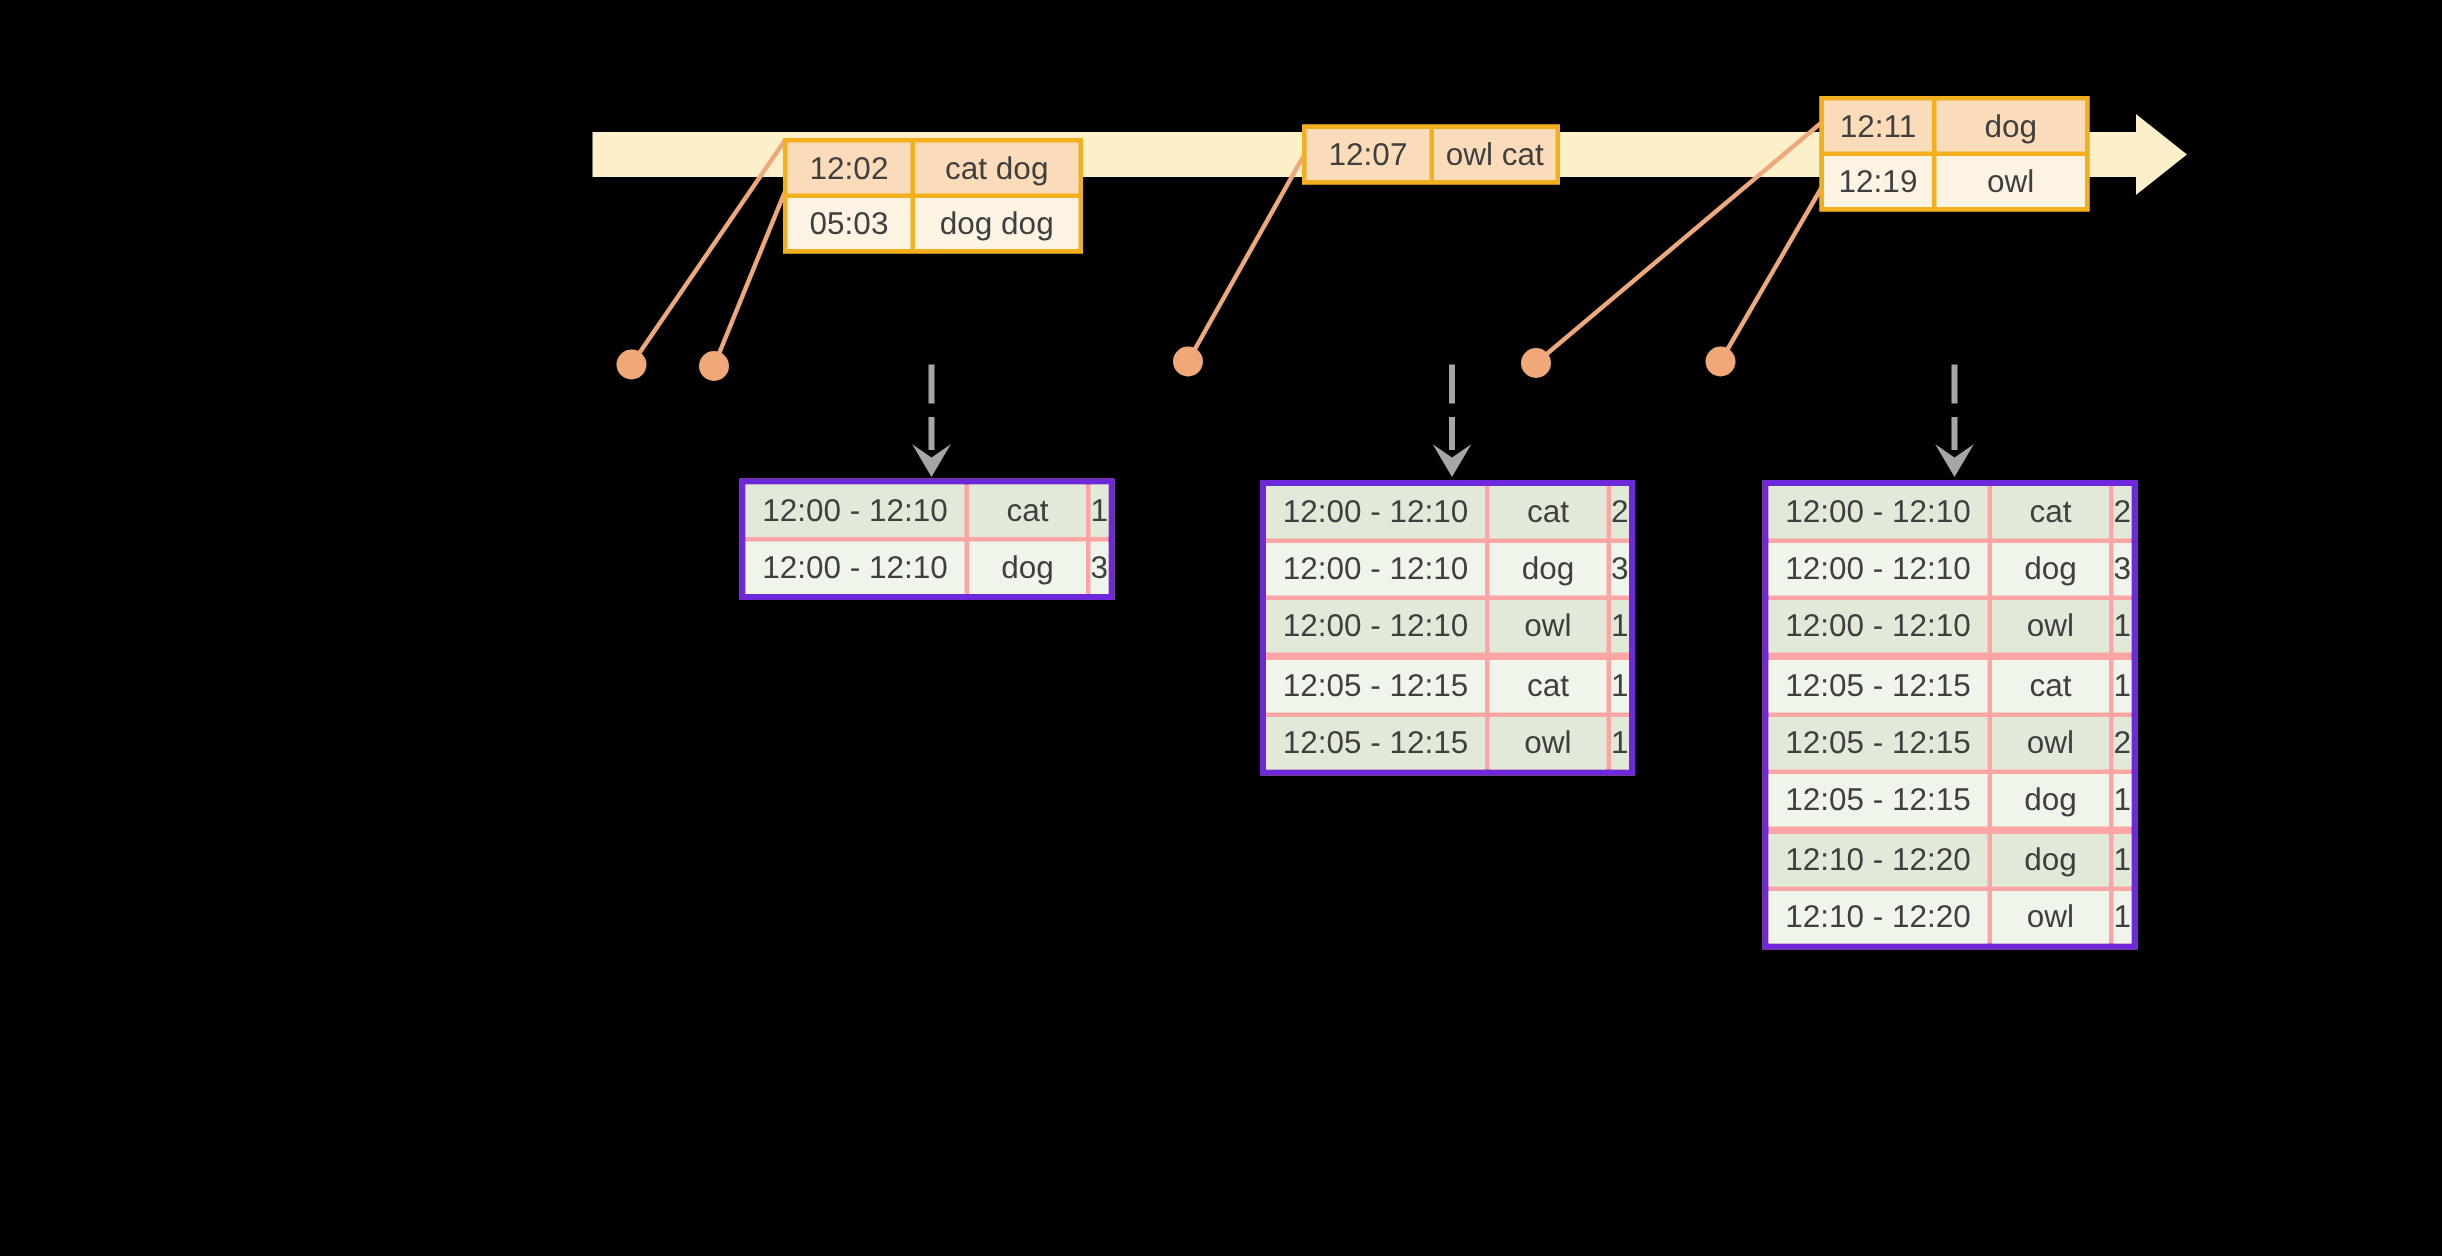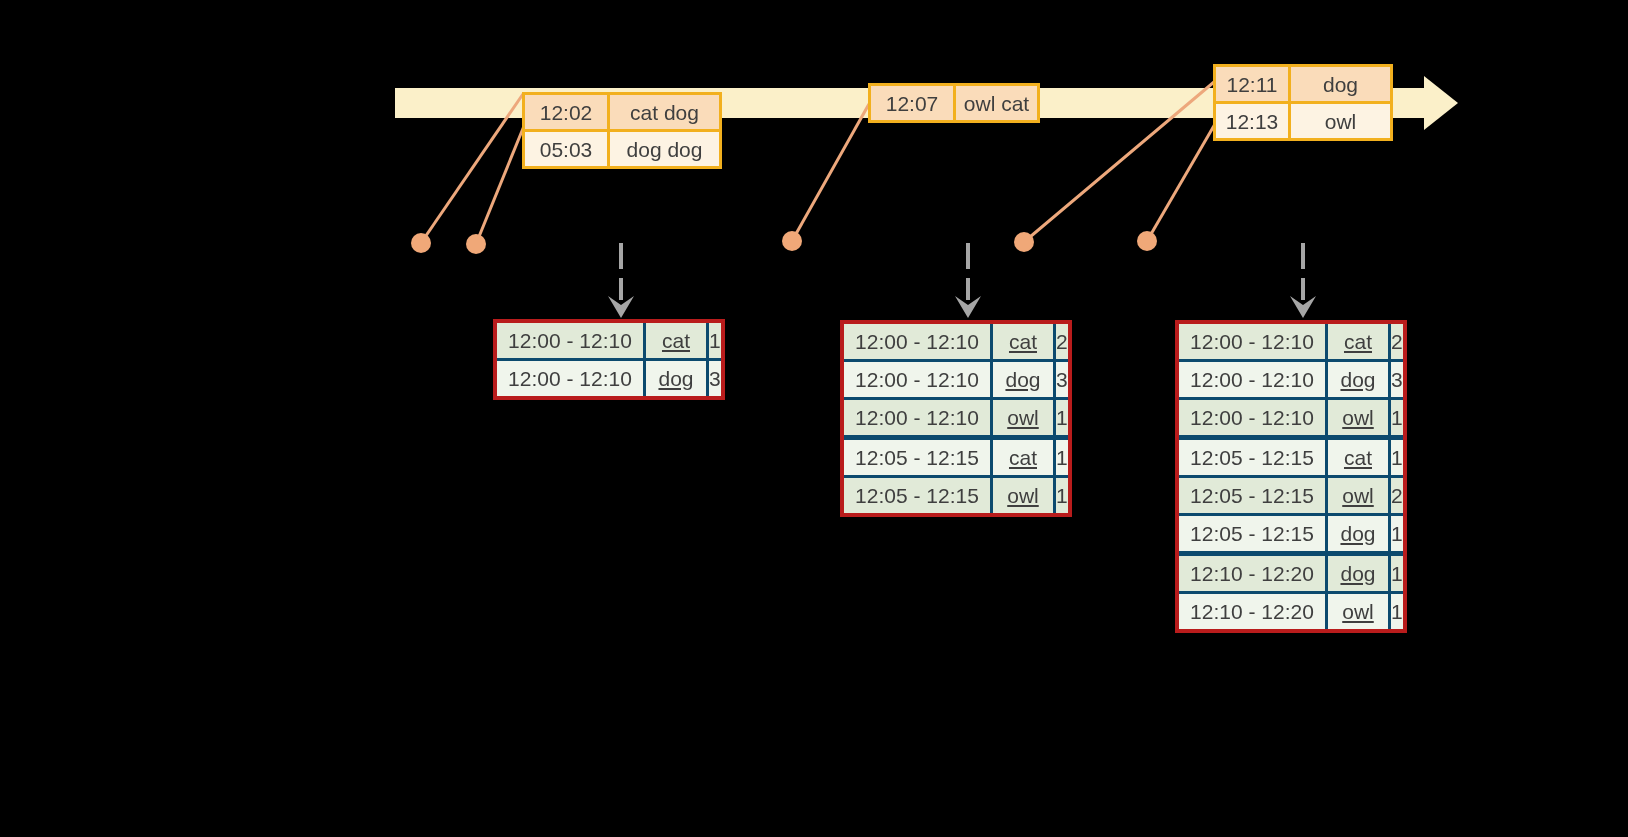--- a/index.html
+++ b/index.html
@@ -25,27 +25,27 @@
   
   .etable{border:3px solid #F2B01E;background:#F2B01E;}
   .etable .tcell{height:34px;}
   .etable .trow:nth-child(odd) .tcell{background:#FADCBA;}
   .etable .trow:nth-child(even) .tcell{background:#FDF3E3;}
   .etable .col-time{width:82px;}
   .etable .col-words{flex:1;}
   .etable.narrow .col-time{width:72px;}
 
   
-  .rtable{border:4px solid #b91c1c;background:#0c4a6e;}
+  .rtable{border:4px solid #6d28d9;background:#fca5a5;}
   .rtable .tcell{height:35px;}
   .rtable .trow:nth-child(odd) .tcell{background:#E1EAD8;}
   .rtable .trow:nth-child(even) .tcell{background:#F0F5EC;}
   .rtable .trow.group-start{margin-top:5px;}
   .rtable .col-window{width:146px;}
-  .rtable .col-word{width:60px;text-decoration:underline;}
+  .rtable .col-word{width:78px;}
   .rtable .col-count{flex:1;}
 </style>
 </head>
 <body>
 
 <div id="canvas">
 
   <svg id="shapes" width="1628" height="837" viewBox="0 0 1628 837">
 
     <rect x="395" y="88" width="1030" height="30" fill="#FBF0C9"></rect>
@@ -96,21 +96,21 @@
         <div class="tcell col-words">owl cat</div>
       </div>
     </div>
 
   <div class="dtable etable narrow" style="left:1213px;top:64px;width:180px;">
       <div class="trow">
         <div class="tcell col-time">12:11</div>
         <div class="tcell col-words">dog</div>
       </div>
       <div class="trow">
-        <div class="tcell col-time">12:13</div>
+        <div class="tcell col-time">12:19</div>
         <div class="tcell col-words">owl</div>
       </div>
     </div>
 
   <div class="dtable rtable" style="left:493px;top:319px;">
       <div class="trow">
         <div class="tcell col-window">12:00 - 12:10</div>
         <div class="tcell col-word">cat</div>
         <div class="tcell col-count">1</div>
       </div>

